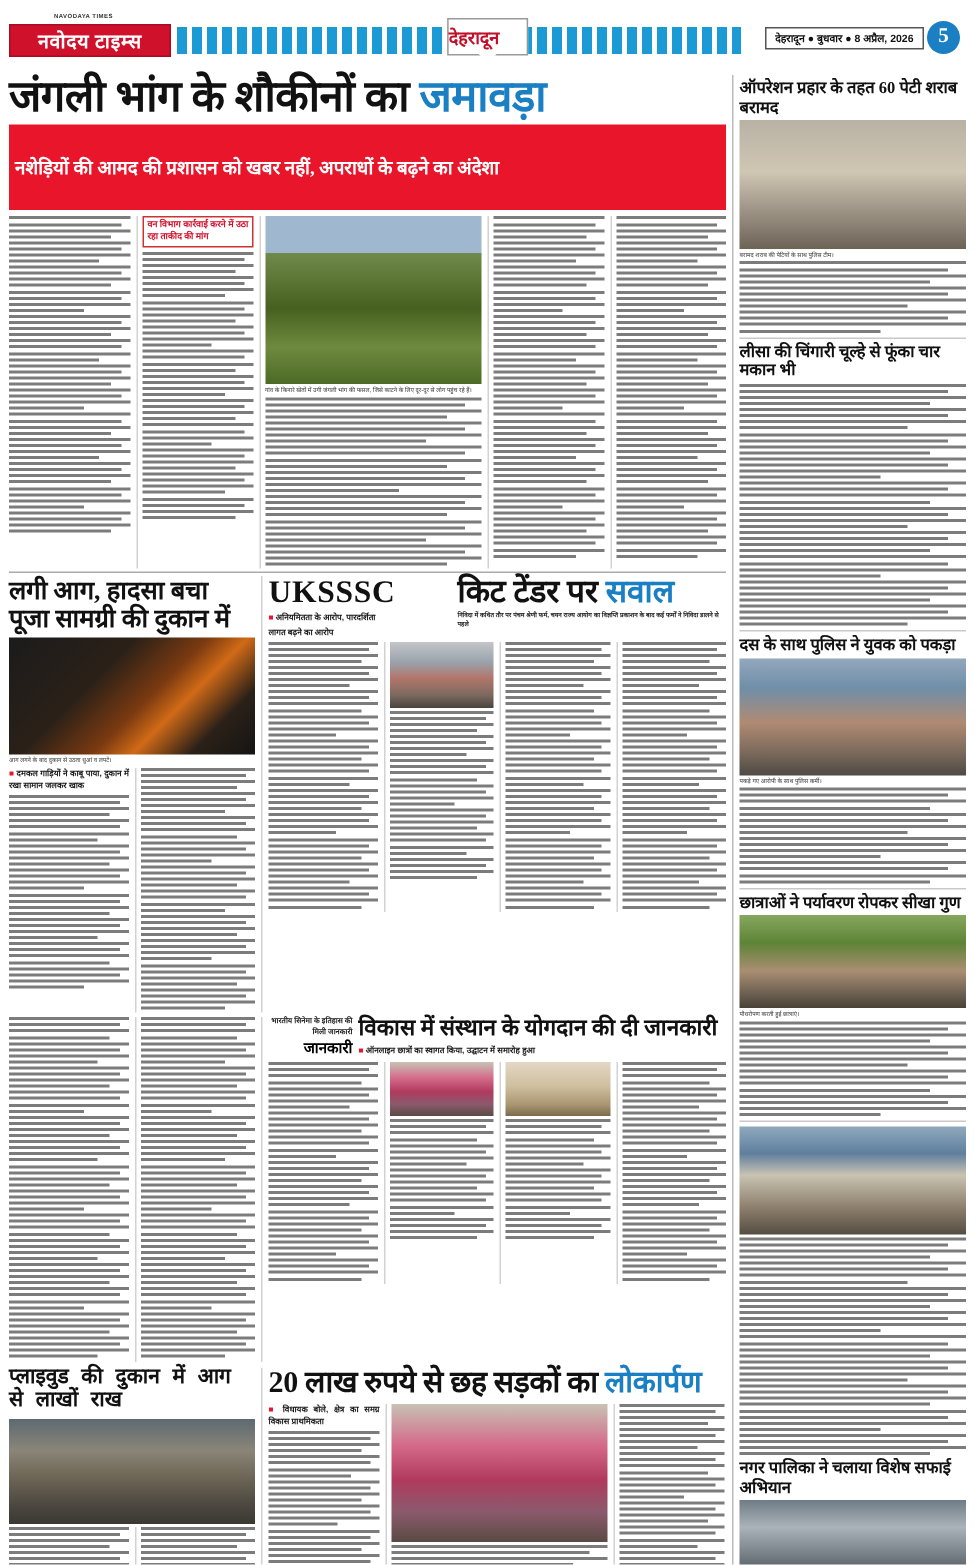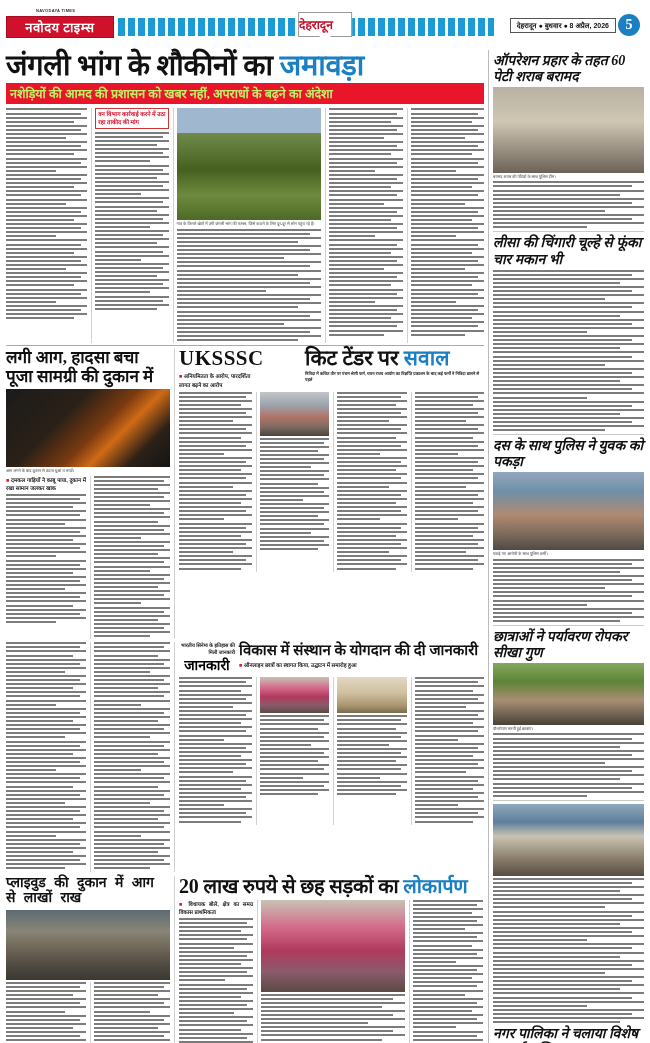--- a/index.html
+++ b/index.html
@@ -59,22 +59,22 @@
   .left-zone { width: 478px; }
   .right-rail { width: 156px; border-left: 1px solid #bbb; padding-left: 4px; }
 
   
   .hl-main {
     font-family: "Liberation Serif", serif; font-weight: bold;
     font-size: 29px; line-height: 1.05; color: #111; letter-spacing: -.3px;
   }
   .hl-main .blue { color: #1b7fc4; }
   .hl-sub {
-    background: #e8152b; color: #bef264; font-weight: bold;
-    font-size: 12.5px; padding: 2px 4px; margin-top: 3px;
+    background: #e8152b; color: #ffffff; font-weight: bold;
+    font-size: 12.5px; padding: 20px 4px; margin-top: 3px;
     font-family: "Liberation Serif", serif; white-space: nowrap; overflow: hidden;
   }
 
   .hl-2col {
     font-family: "Liberation Serif", serif; font-weight: bold;
     font-size: 17px; line-height: 1.12; color: #111;
   }
   .hl-ukssc {
     font-family: "Liberation Serif", serif; font-weight: bold;
     font-size: 21px; color: #111; letter-spacing: .5px; line-height: 1;
@@ -134,21 +134,21 @@
 
   
   .rail-head {
     border: 1px solid #cfcfcf; background: #fdf6ee;
     padding: 2px 4px; font-weight: bold; font-size: 9px; color: #111;
     font-family: "Liberation Serif", serif; margin-bottom: 2px;
   }
   .rail-head .red { color: #d0112b; }
   .rail-title {
     font-family: "Liberation Serif", serif; font-weight: bold;
-    font-size: 14px; color: #111; line-height: 1.15; margin: 3px 0 2px; font-style: italic;
+    font-size: 11px; color: #111; line-height: 1.15; margin: 3px 0 2px;
   }
   .rail-sep { border-top: 1px solid #c9c9c9; margin: 3px 0; }
   .rule-thin { border-top: 1px solid #aaa; margin: 2px 0; }
 
   .boxed { border: 1px solid #999; padding: 2px; }
   .tiny-head { font-size: 6px; font-weight: bold; font-family: "Liberation Serif", serif; color:#111; line-height:1.2;}
   .red-head { color: #d0112b; }
 </style>
 </head>
 <body>
@@ -859,21 +859,21 @@
                   <span class="s7"></span>
               </div>
             </div>
           </div>
         </div>
 
         <div class="col-rule" style="width:310px;padding-left:4px;">
           <div style="display:flex;gap:4px;align-items:flex-start;">
             <div style="width:56px;">
               <div style="font-size:5px;color:#222;font-weight:bold;line-height:1.3;text-align:right;">भारतीय सिनेमा के इतिहास की मिली जानकारी</div>
-              <div style="font-size:14px;font-weight:bold;text-align:center;font-family:'Liberation Serif',serif;">जानकारी</div>
+              <div style="font-size:10px;font-weight:bold;text-align:right;font-family:'Liberation Serif',serif;">जानकारी</div>
             </div>
             <div style="flex:1;">
               <div class="hl-mid">विकास में संस्थान के योगदान की दी जानकारी</div>
               <div class="bullet-line" style="margin-top:2px;">ऑनलाइन छात्रों का स्वागत किया, उद्घाटन में समारोह हुआ</div>
             </div>
           </div>
 
           <div class="cols" style="margin-top:3px;">
             <div class="col" style="width:74px;">
               <div class="tx">

